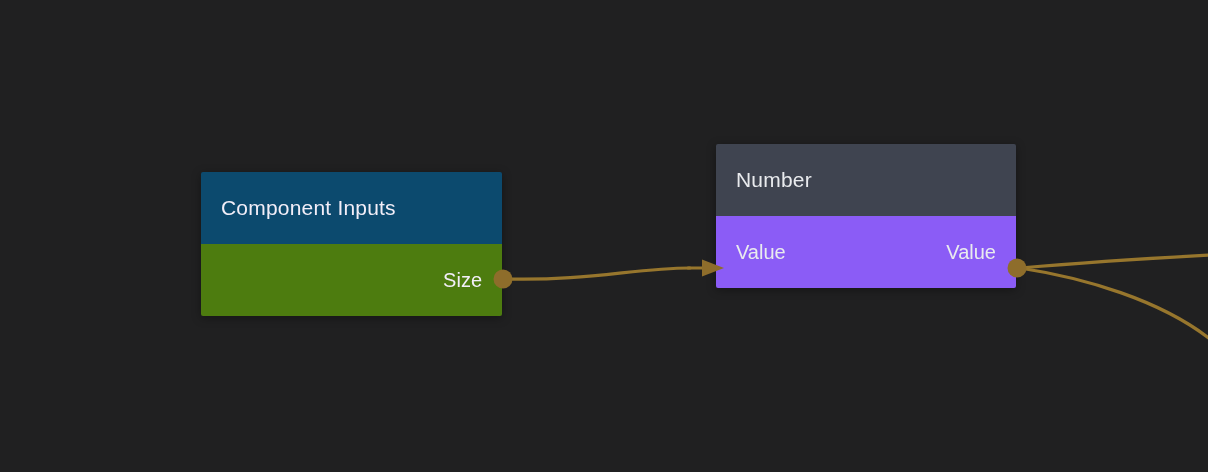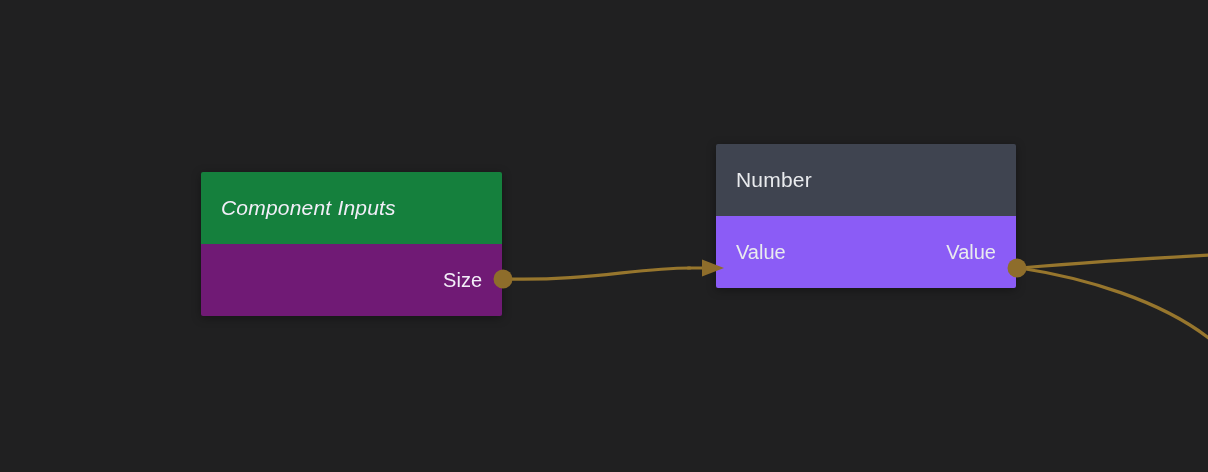--- a/index.html
+++ b/index.html
@@ -42,22 +42,22 @@
     justify-content: space-between;
     height: 72px;
     padding: 0 20px;
     box-sizing: border-box;
     font-size: 20px;
   }
   .port-row.out-only { justify-content: flex-end; }
 
   
   .node-component-inputs { left: 201px; top: 172px; width: 301px; }
-  .node-component-inputs .node-header { background: #15803d; font-style: italic; }
-  .node-component-inputs .node-body   { background: #701a75; }
+  .node-component-inputs .node-header { background: #0c4a6e; }
+  .node-component-inputs .node-body   { background: #4d7c0f; }
   .node-component-inputs .node-title,
   .node-component-inputs .port-label  { color: #f2eef8; }
 
   
   .node-number { left: 716px; top: 144px; width: 300px; }
   .node-number .node-header { background: #3f4450; }
   .node-number .node-body   { background: #8b5cf6; }
   .node-number .node-title,
   .node-number .port-label  { color: #e9ebee; }
 

